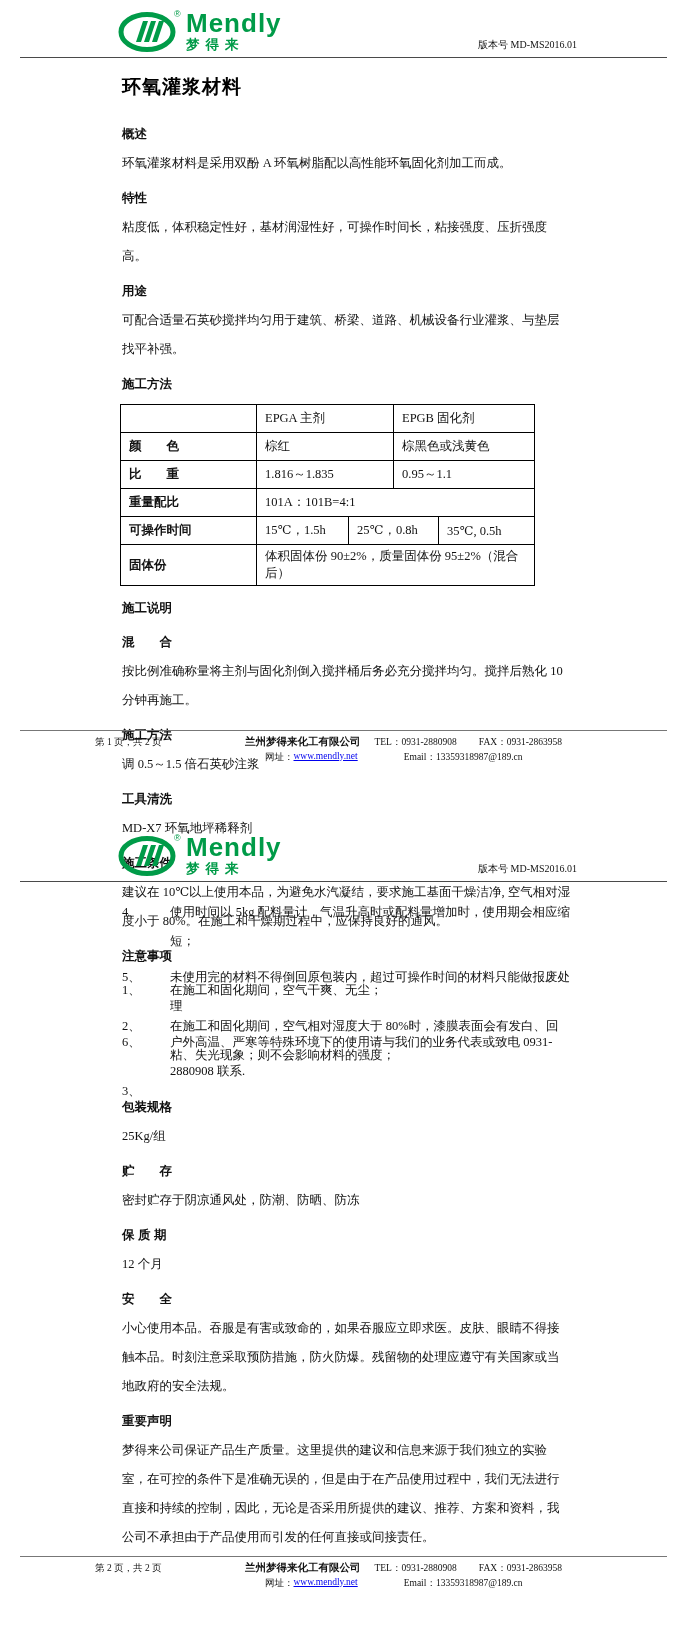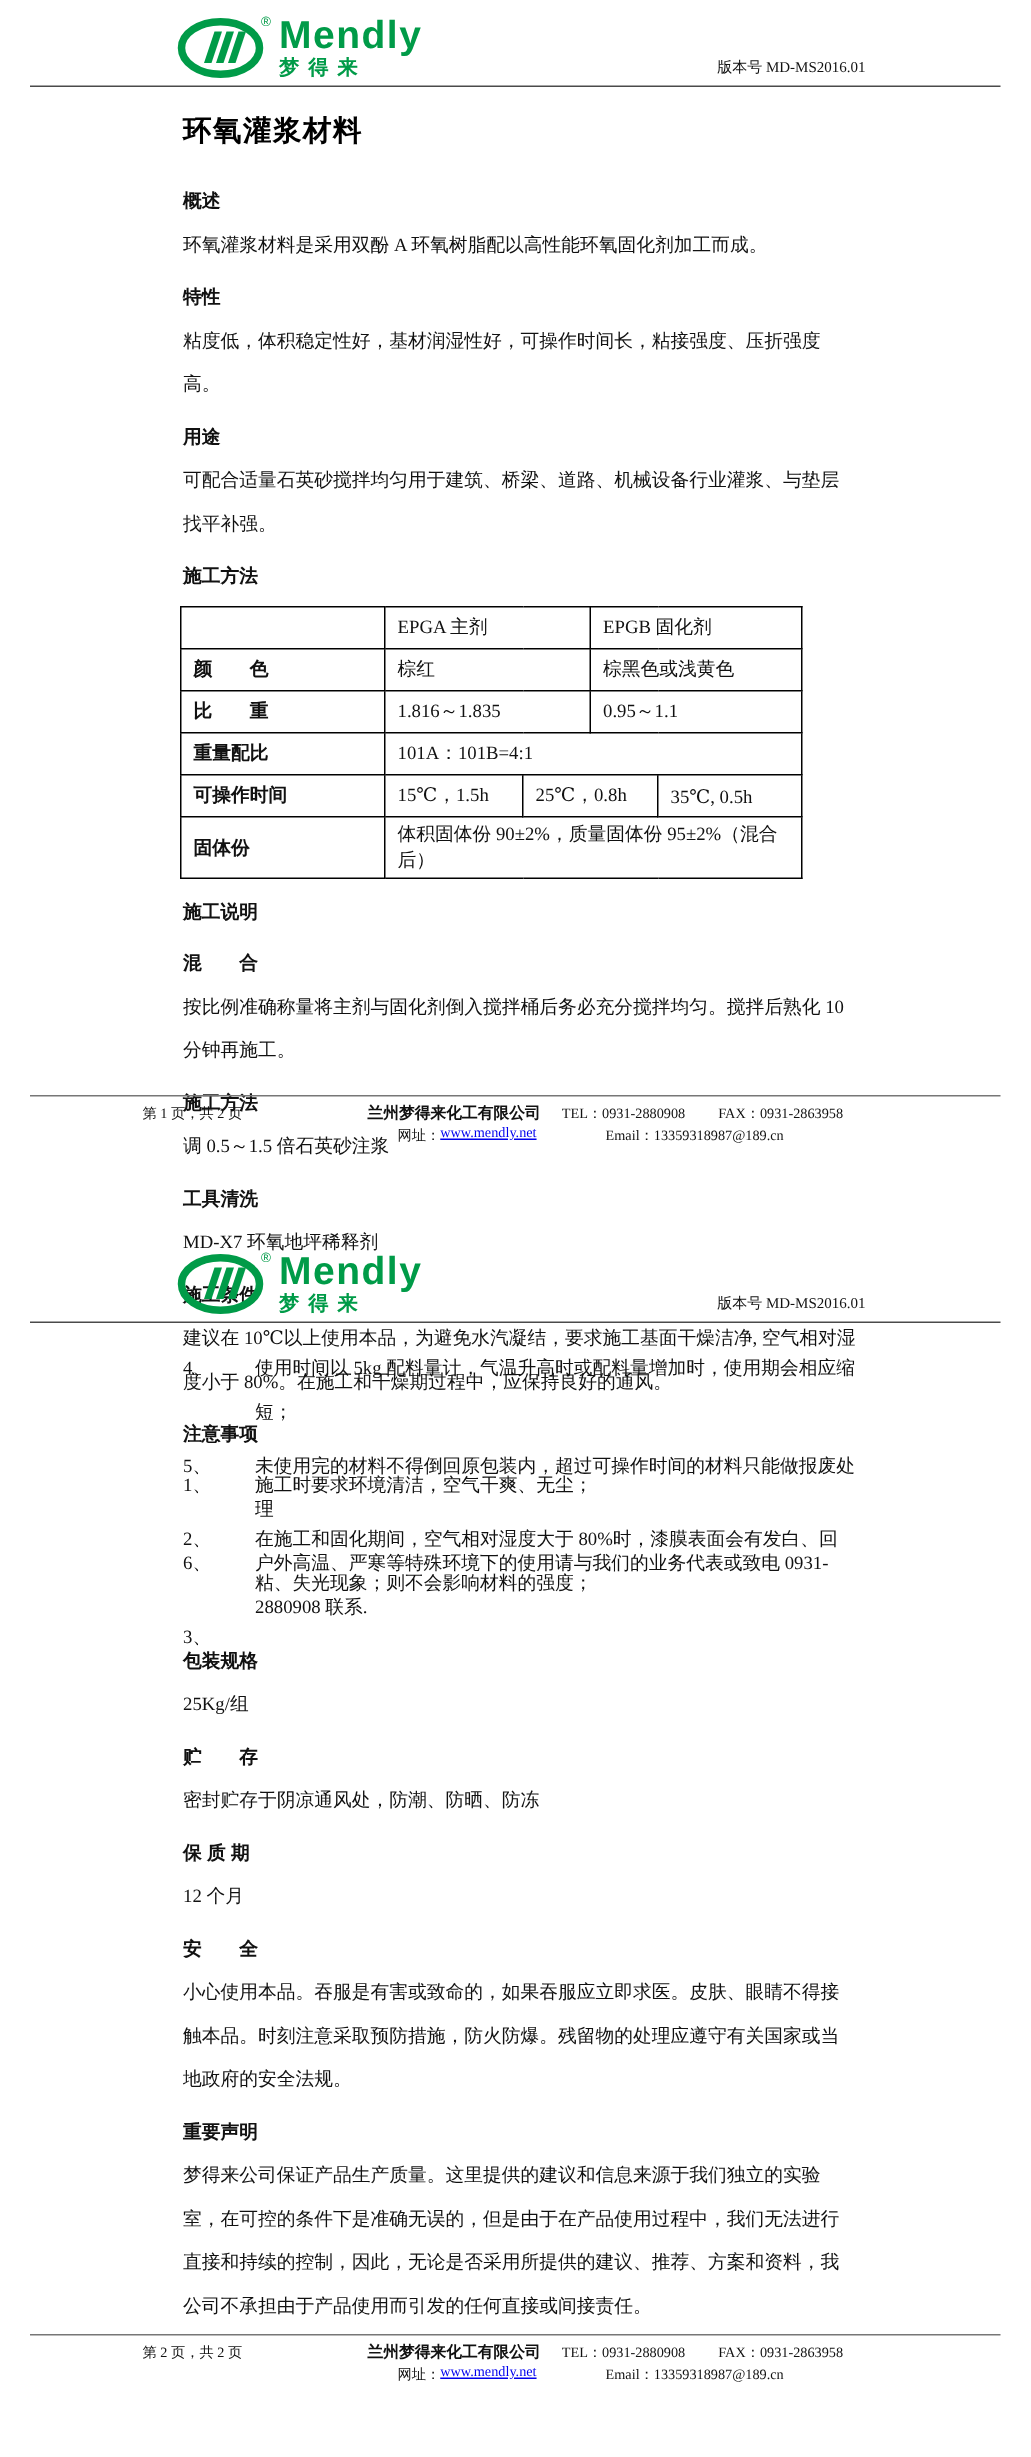--- a/index.html
+++ b/index.html
@@ -157,21 +157,21 @@
   </div>
   <div class="prow">
     <span class="plabel">施工条件</span>
     <span class="ptext">建议在 10℃以上使用本品，为避免水汽凝结，要求施工基面干燥洁净, 空气相对湿度小于 80%。在施工和干燥期过程中，应保持良好的通风。</span>
   </div>
 
   <div class="sec-heading">注意事项</div>
 
   <div class="nrow">
     <span class="nnum">1、</span>
-    <span class="ntext">施工时要求环境清洁，空气干爽、无尘；</span>
+    <span class="ntext">在施工和固化期间，空气干爽、无尘；</span>
   </div>
   <div class="nrow">
     <span class="nnum">2、</span>
     <span class="ntext">在施工和固化期间，空气相对湿度大于 80%时，漆膜表面会有发白、回粘、失光现象；则不会影响材料的强度；</span>
   </div>
   <div class="nrow">
     <span class="nnum">3、</span>
   </div>
 
   <div class="footer">

